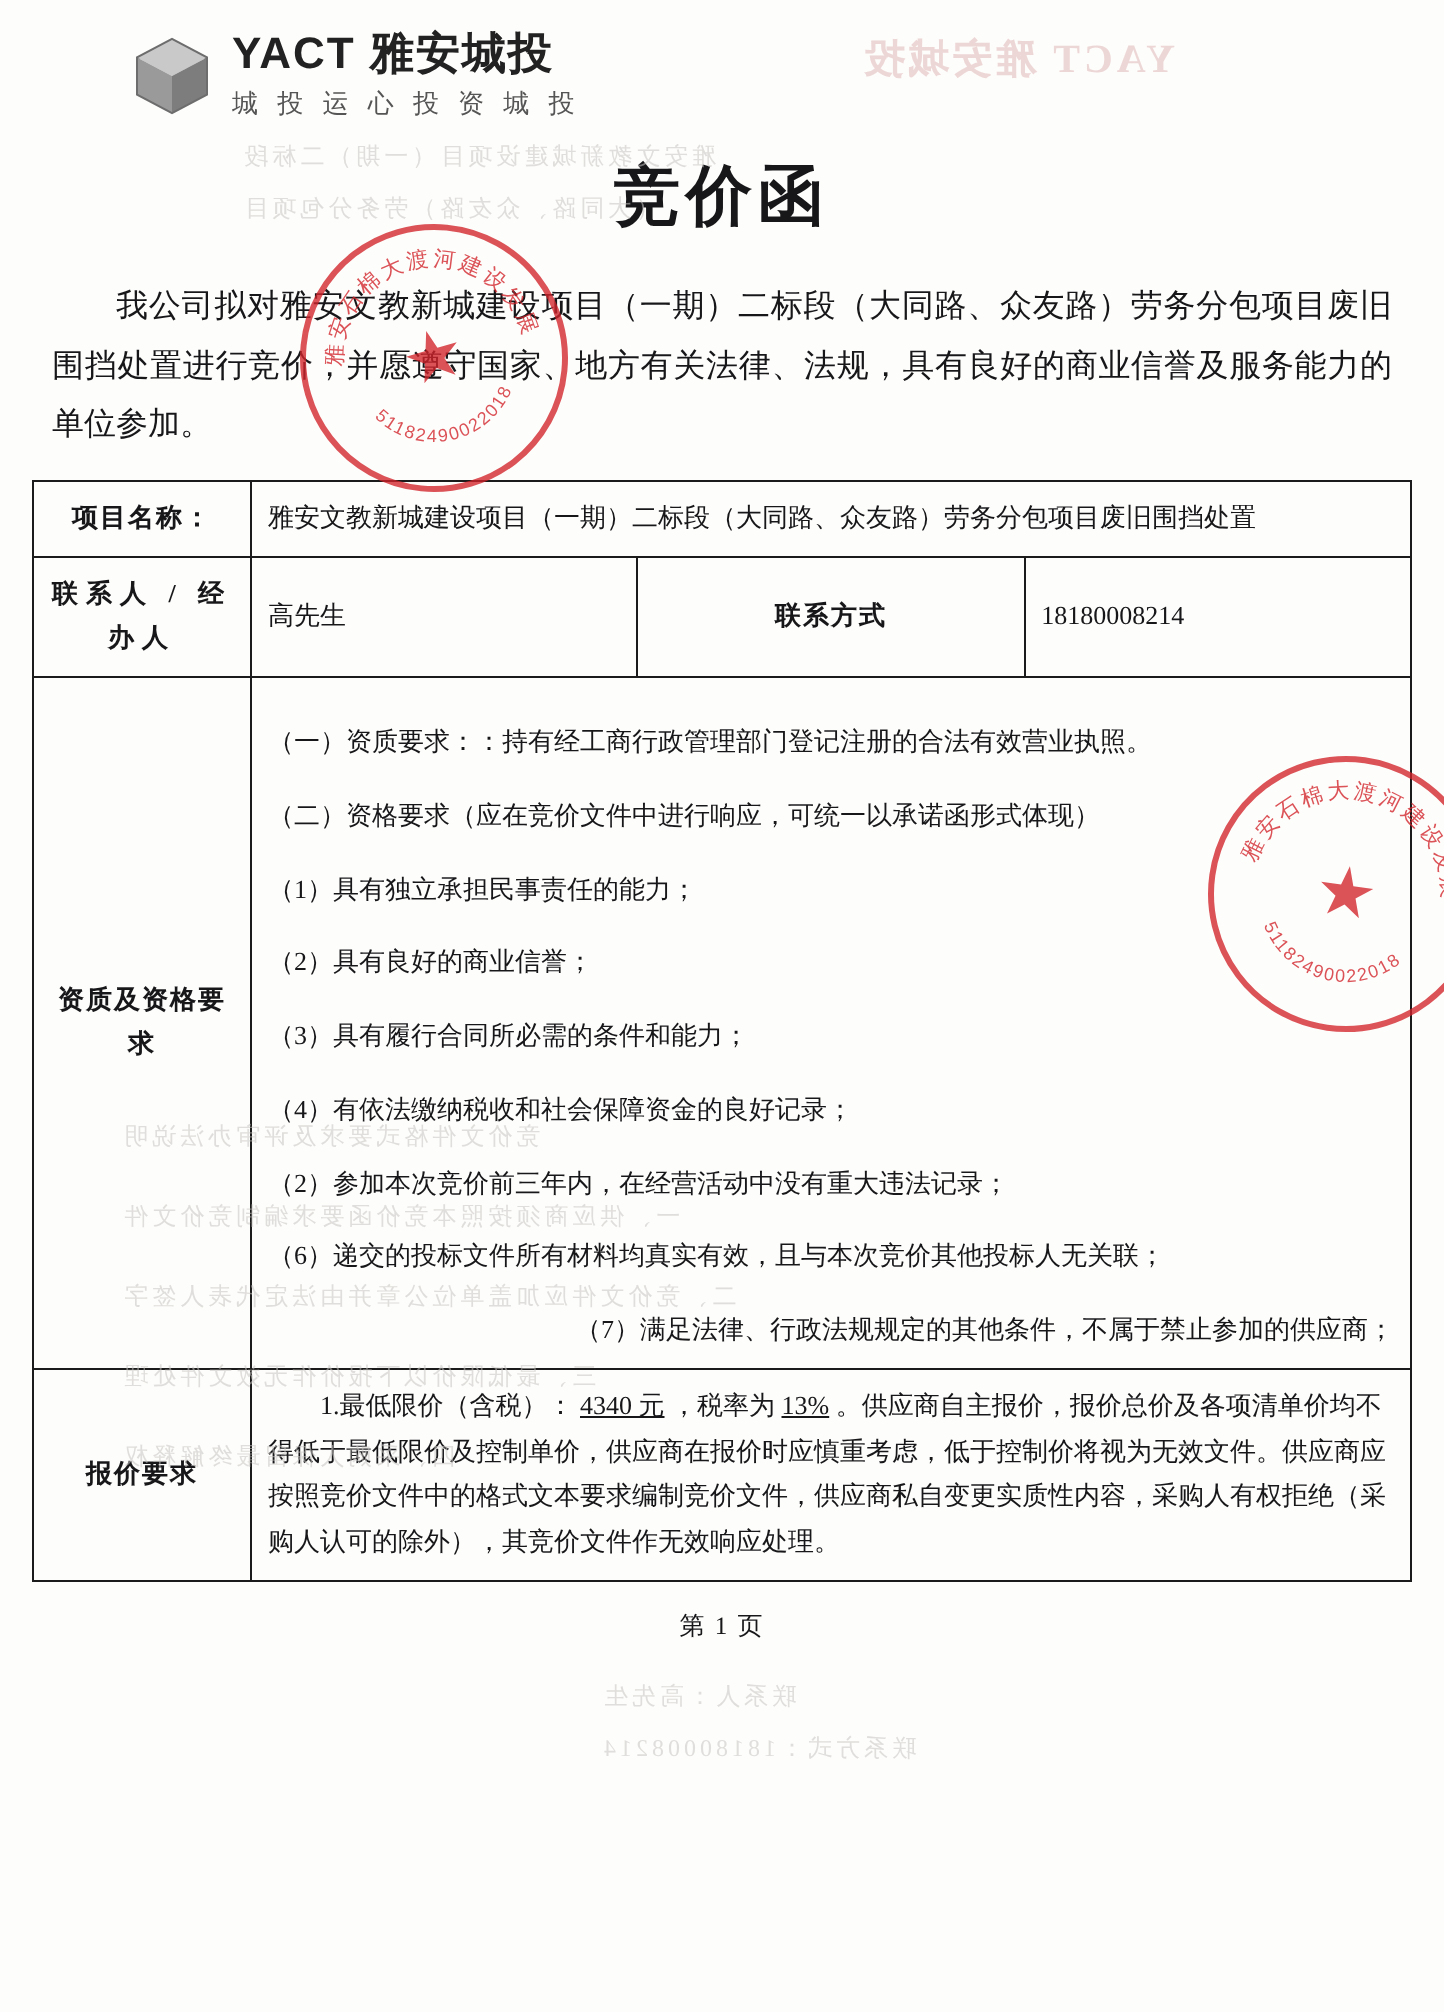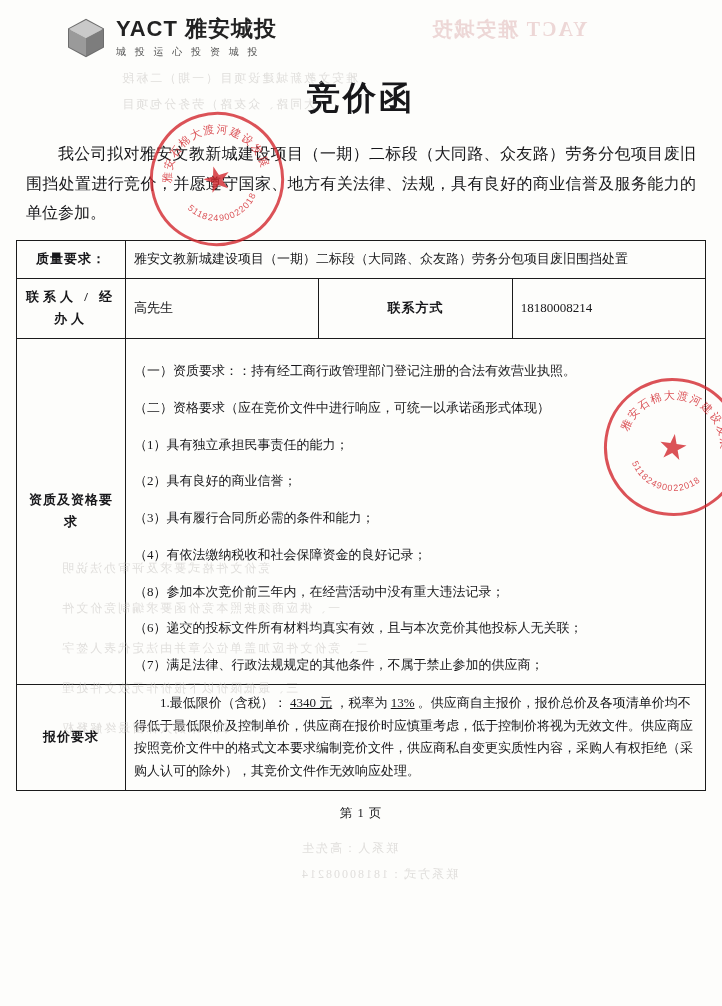--- a/index.html
+++ b/index.html
@@ -29,21 +29,21 @@
   .logo-cube { width:44px; height:44px; position:relative; }
   .logo-cube svg { display:block; }
   .logo-text { display:flex; flex-direction:column; justify-content:center; }
   .logo-main {
     font-family:"Liberation Sans", sans-serif;
     font-size:22px; font-weight:bold; letter-spacing:1px;
     color:#222; line-height:1.1;
   }
   .logo-sub {
     font-family:"Liberation Sans", sans-serif;
-    font-size:10px; color:#555; letter-spacing:3px; margin-top:3px;
+    font-size:13px; color:#555; letter-spacing:3px; margin-top:3px;
   }
 
   
   .doc-title {
     text-align:center;
     font-size:33px;
     font-weight:bold;
     letter-spacing:3px;
     margin:10px 0 14px 0;
     font-family:"Liberation Serif", serif;
@@ -75,21 +75,21 @@
   }
   td.label {
     width:92px;
     text-align:center;
     font-weight:bold;
     letter-spacing:1px;
   }
   td.label.sp { letter-spacing:4px; }
   td.val { font-weight:normal; }
   .qual-list p { margin:14px 0 14px 0; }
-  .qual-list p:last-child { margin-bottom:0; }
+  .qual-list p:last-child { margin-bottom:0;text-align:right; }
   .cell-pad-lg { padding-top:12px; padding-bottom:12px; }
   .u-line { text-decoration:underline; }
   .indent2 { text-indent:2em; }
 
   
   .footer {
     text-align:center;
     font-size:12.5px;
     margin-top:14px;
     letter-spacing:1px;
@@ -175,40 +175,40 @@
     </div>
   </div>
 
   <div class="doc-title">竞价函</div>
 
   <div class="intro">我公司拟对雅安文教新城建设项目（一期）二标段（大同路、众友路）劳务分包项目废旧围挡处置进行竞价，并愿遵守国家、地方有关法律、法规，具有良好的商业信誉及服务能力的单位参加。</div>
 
   <table class="main">
     <tbody>
       <tr>
-        <td class="label">质量要求：</td>
+        <td class="label">项目名称：</td>
         <td class="val" colspan="3">雅安文教新城建设项目（一期）二标段（大同路、众友路）劳务分包项目废旧围挡处置</td>
       </tr>
       <tr>
         <td class="label sp">联系人 / 经办人</td>
         <td class="val" style="width:170px">高先生</td>
         <td class="label" style="width:96px">联系方式</td>
         <td class="val">18180008214</td>
       </tr>
       <tr>
         <td class="label">资质及资格要求</td>
         <td class="val cell-pad-lg" colspan="3">
           <div class="qual-list">
             <p>（一）资质要求：：持有经工商行政管理部门登记注册的合法有效营业执照。</p>
             <p>（二）资格要求（应在竞价文件中进行响应，可统一以承诺函形式体现）</p>
             <p>（1）具有独立承担民事责任的能力；</p>
             <p>（2）具有良好的商业信誉；</p>
             <p>（3）具有履行合同所必需的条件和能力；</p>
             <p>（4）有依法缴纳税收和社会保障资金的良好记录；</p>
-            <p>（8）参加本次竞价前三年内，在经营活动中没有重大违法记录；</p>
+            <p>（2）参加本次竞价前三年内，在经营活动中没有重大违法记录；</p>
             <p>（6）递交的投标文件所有材料均真实有效，且与本次竞价其他投标人无关联；</p>
             <p>（7）满足法律、行政法规规定的其他条件，不属于禁止参加的供应商；</p>
           </div>
         </td>
       </tr>
       <tr>
         <td class="label">报价要求</td>
         <td class="val cell-pad-lg" colspan="3">
           <div class="indent2">
             <span>1.最低限价（含税）：</span>

